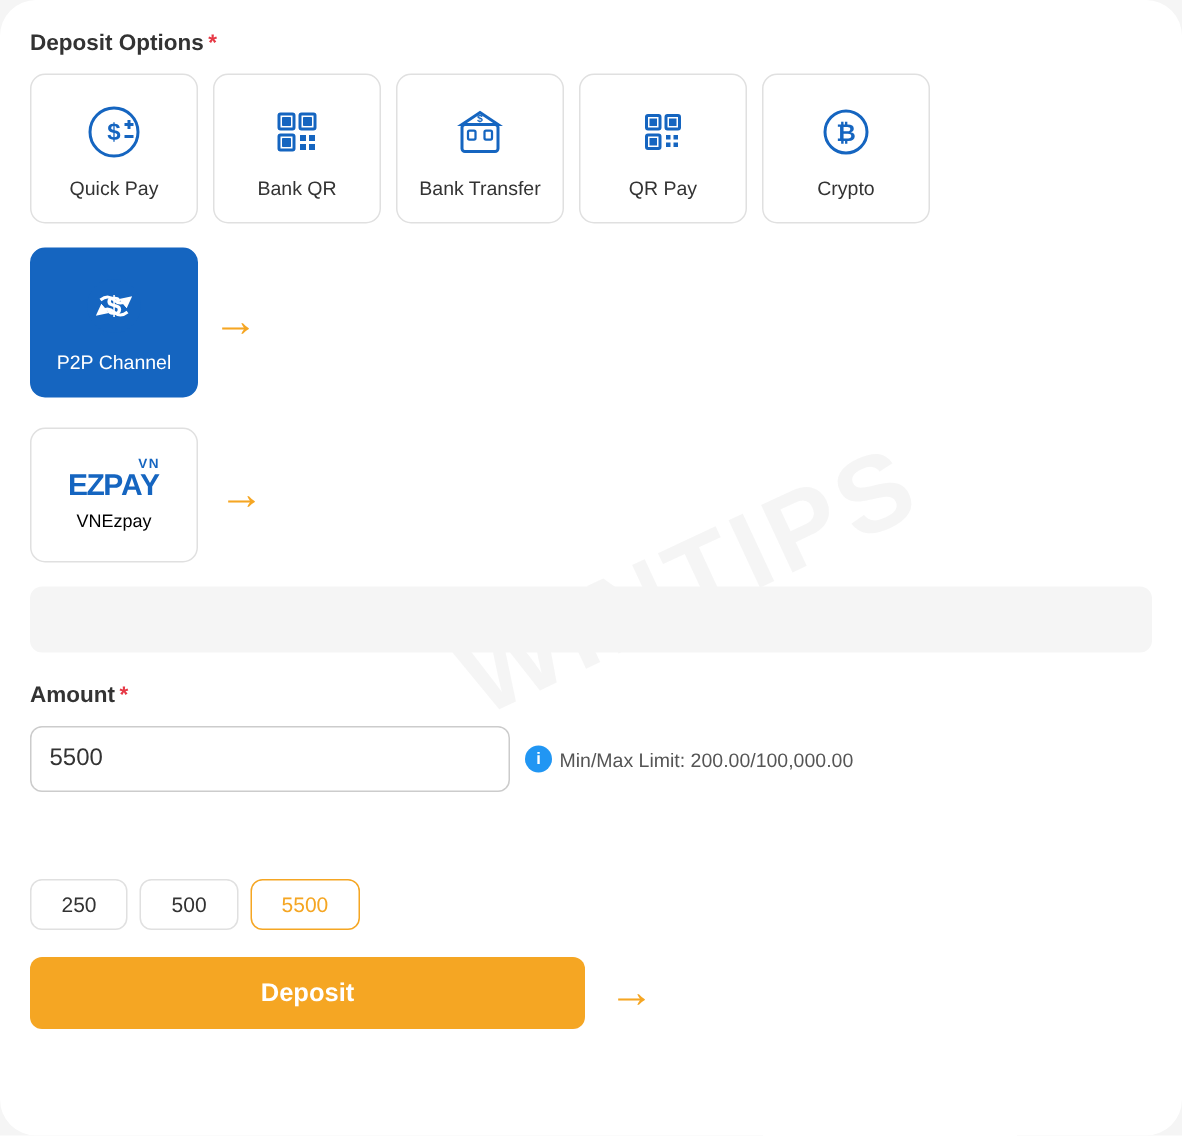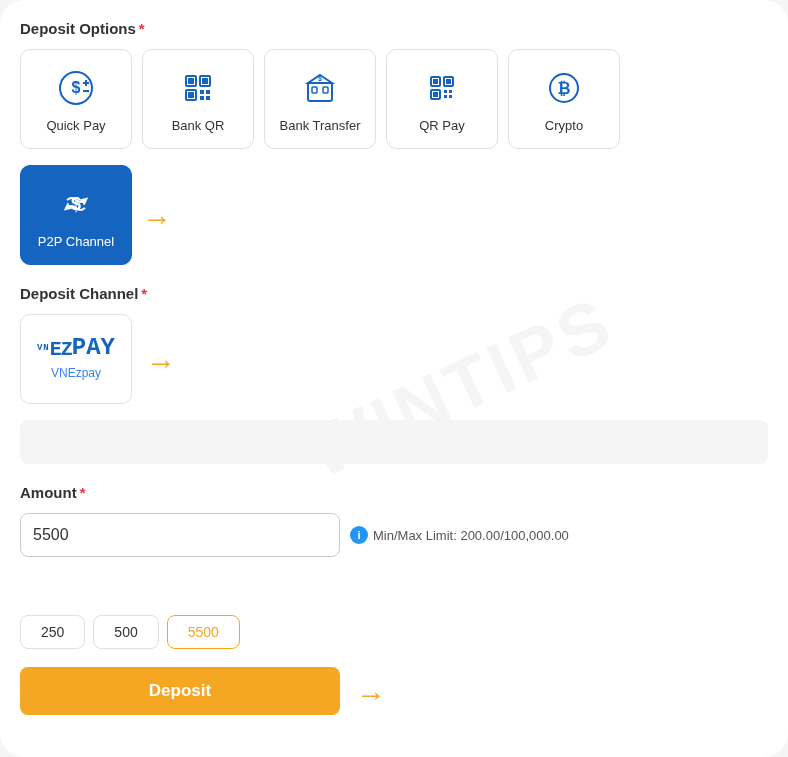--- a/index.html
+++ b/index.html
@@ -111,38 +111,37 @@
       cursor: pointer;
       background: #fff;
       position: relative;
     }
     .channel-card.selected {
       border-color: #f5a623;
       border-width: 2px;
     }
     .channel-card .channel-label {
       font-size: 12px;
-      color: #3b82f6;
+      color: #000000;
       margin-top: 6px;
       text-align: center;
       line-height: 1.3;
     }
     .channel-row {
       display: flex;
       align-items: center;
       gap: 10px;
       margin-bottom: 10px;
     }
     
     .ezpay-logo {
       display: flex;
-      flex-direction: row;
-      align-items: center;
+      flex-direction: column;
+      align-items: flex-end;
       line-height: 1;
-      font-family: Liberation Mono, monospace;
     }
     .ezpay-vn {
       font-size: 9px;
       color: #1565c0;
       font-weight: bold;
       letter-spacing: 1px;
     }
     .ezpay-ez {
       font-size: 20px;
       font-weight: 900;
@@ -230,21 +229,21 @@
       color: #f5a623;
     }
     
     .deposit-row {
       display: flex;
       align-items: center;
       gap: 16px;
       margin-top: 18px;
     }
     .deposit-btn {
-      width: 320px;
+      width: 370px;
       height: 48px;
       background: #f5a623;
       border: none;
       border-radius: 8px;
       font-size: 17px;
       font-weight: bold;
       color: #fff;
       cursor: pointer;
     }
     
@@ -358,32 +357,29 @@
               </marker>
             </defs>
           </svg>
         </div>
         <div class="card-label">P2P Channel</div>
       </div>
       <div class="arrow-orange">→</div>
     </div>
 
     <div class="channel-section">
-      <div class="section-label">
-        <span>Deposit Channel</span><span class="required">*</span>
-      </div>
       <div class="channel-row">
 
         <div class="channel-card">
           <div>
             <div class="ezpay-logo">
               <span class="ezpay-vn">VN</span>
               <div style="display:flex;align-items:flex-end;">
                 <span class="ezpay-ez">EZ</span>
-                <span style="font-size:24px;font-weight:900;color:#1565c0;">PAY</span>
+                <span style="font-size:20px;font-weight:900;color:#1565c0;">PAY</span>
               </div>
             </div>
           </div>
           <div class="channel-label">VNEzpay</div>
         </div>
 
         <div class="arrow-orange" style="margin-left:4px;">→</div>
       </div>
     </div>
 

